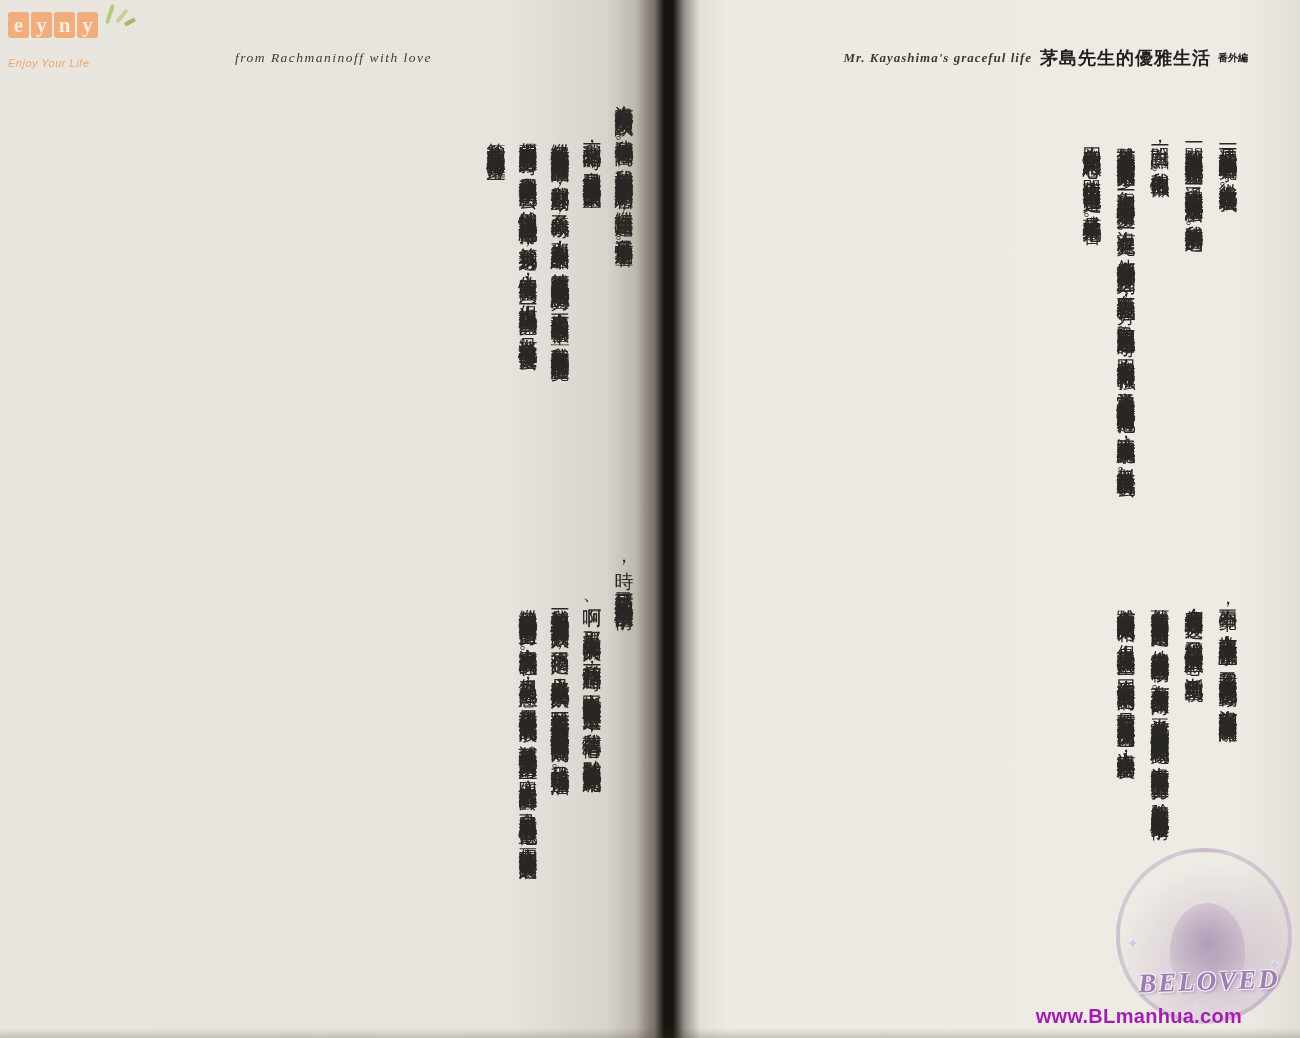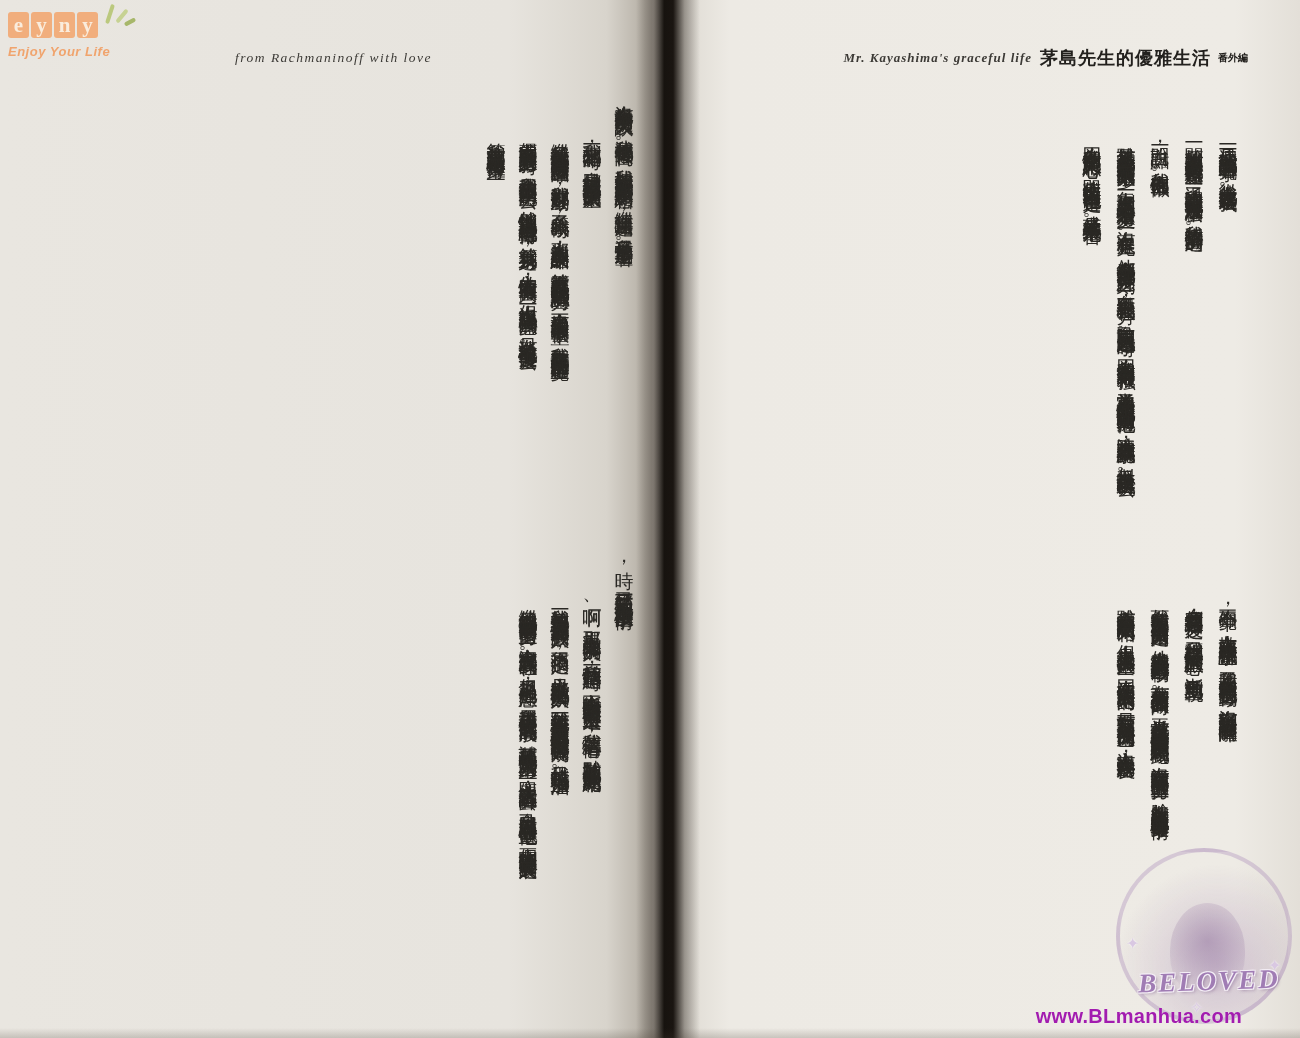--- a/index.html
+++ b/index.html
@@ -43,22 +43,22 @@
   .lp-top { top:90px;  right:660px; line-height:32px; }
   .lp-bot { top:556px; right:660px; line-height:32px; }
   
   .logo { position:absolute; left:8px; top:12px; z-index:8; opacity:0.85; }
   .logo .tiles { display:flex; gap:2px; }
   .logo .tile {
     width:21px; height:26px; background:#f3a56c; border-radius:3px;
     color:#fdeedd; font-weight:bold; font-size:21px; line-height:26px; text-align:center;
     font-family:"Liberation Serif",serif;
   }
-  .logo .tagline { margin-top:6px; font-family:"Liberation Sans",sans-serif;
-    font-weight:bold; font-style:italic; font-size:13px; color:#f2995a; letter-spacing:0.5px; }
+  .logo .tagline { margin-top:19px; font-family:"Liberation Sans",sans-serif;
+    font-weight:normal; font-style:italic; font-size:11px; color:#f2995a; letter-spacing:0.5px; }
   .rays { position:absolute; left:90px; top:-8px; width:40px; height:30px; }
   .ray { position:absolute; background:#b4c46e; border-radius:2px; }
   .ray1 { width:4px; height:20px; left:10px; top:0; transform:rotate(18deg); }
   .ray2 { width:4px; height:16px; left:22px; top:4px; transform:rotate(40deg); background:#c2cf86; }
   .ray3 { width:4px; height:12px; left:30px; top:12px; transform:rotate(62deg); background:#9caf56; }
   
   .stamp { position:absolute; left:1108px; top:848px; width:185px; height:185px; z-index:7; pointer-events:none; }
   .stamp .ring {
     position:absolute; left:8px; top:0; width:168px; height:168px; border-radius:50%;
     border:4px solid rgba(156,120,175,0.30);

